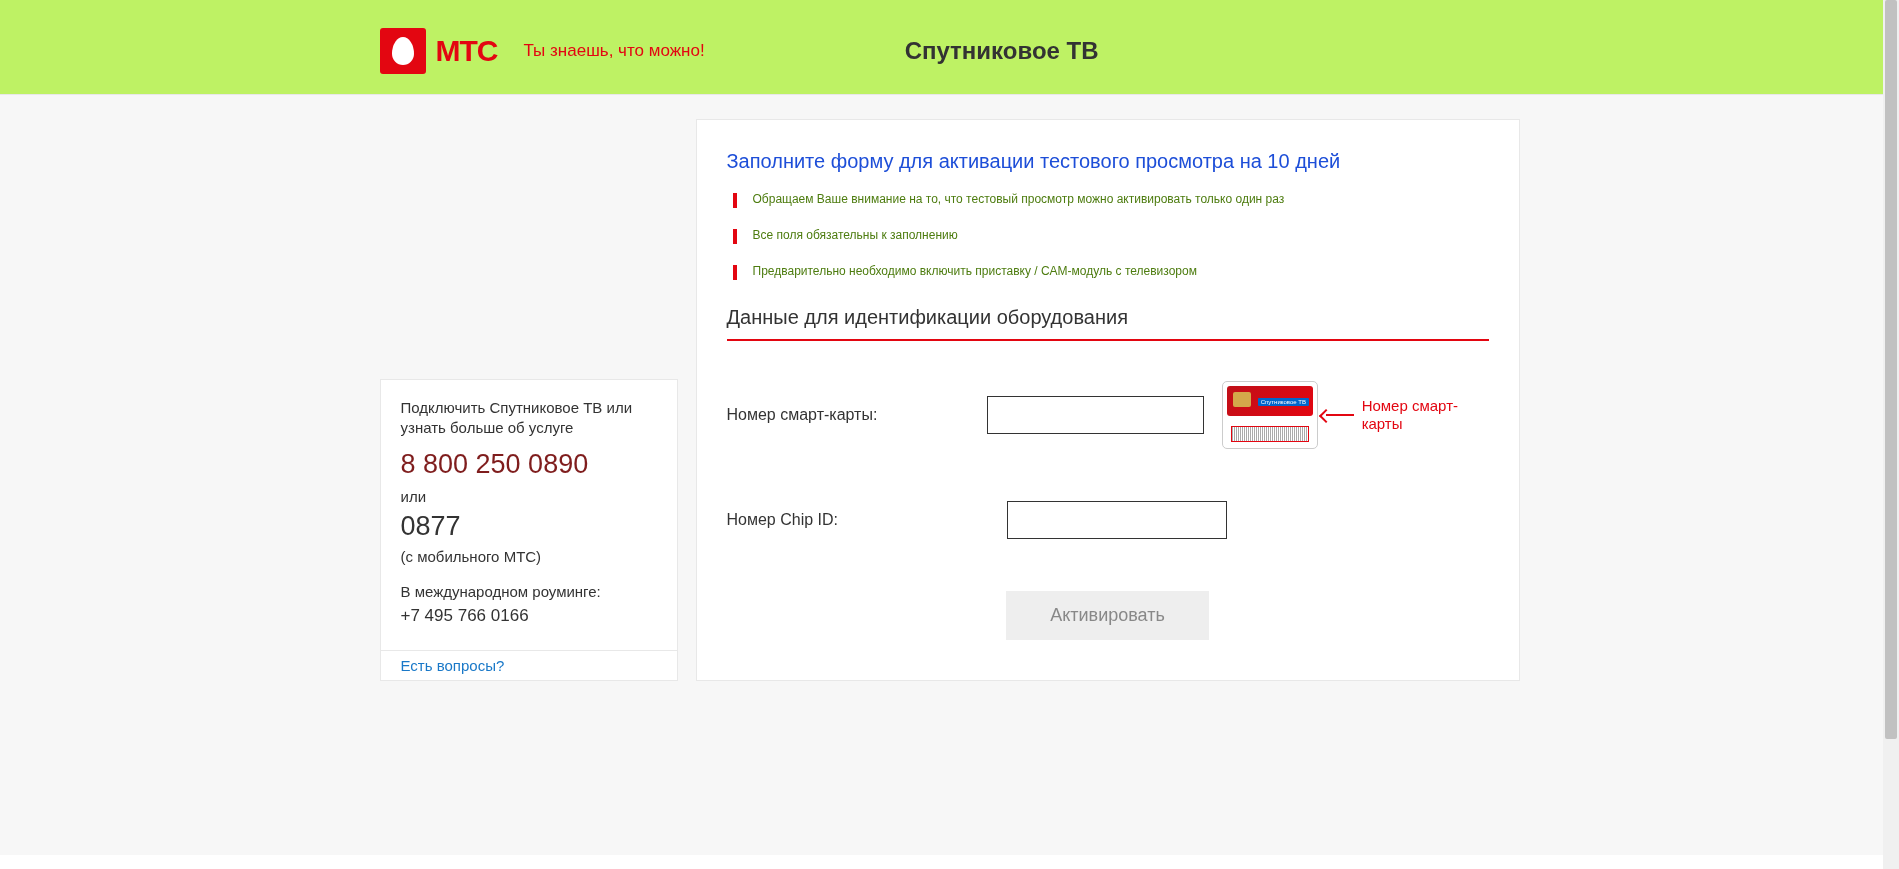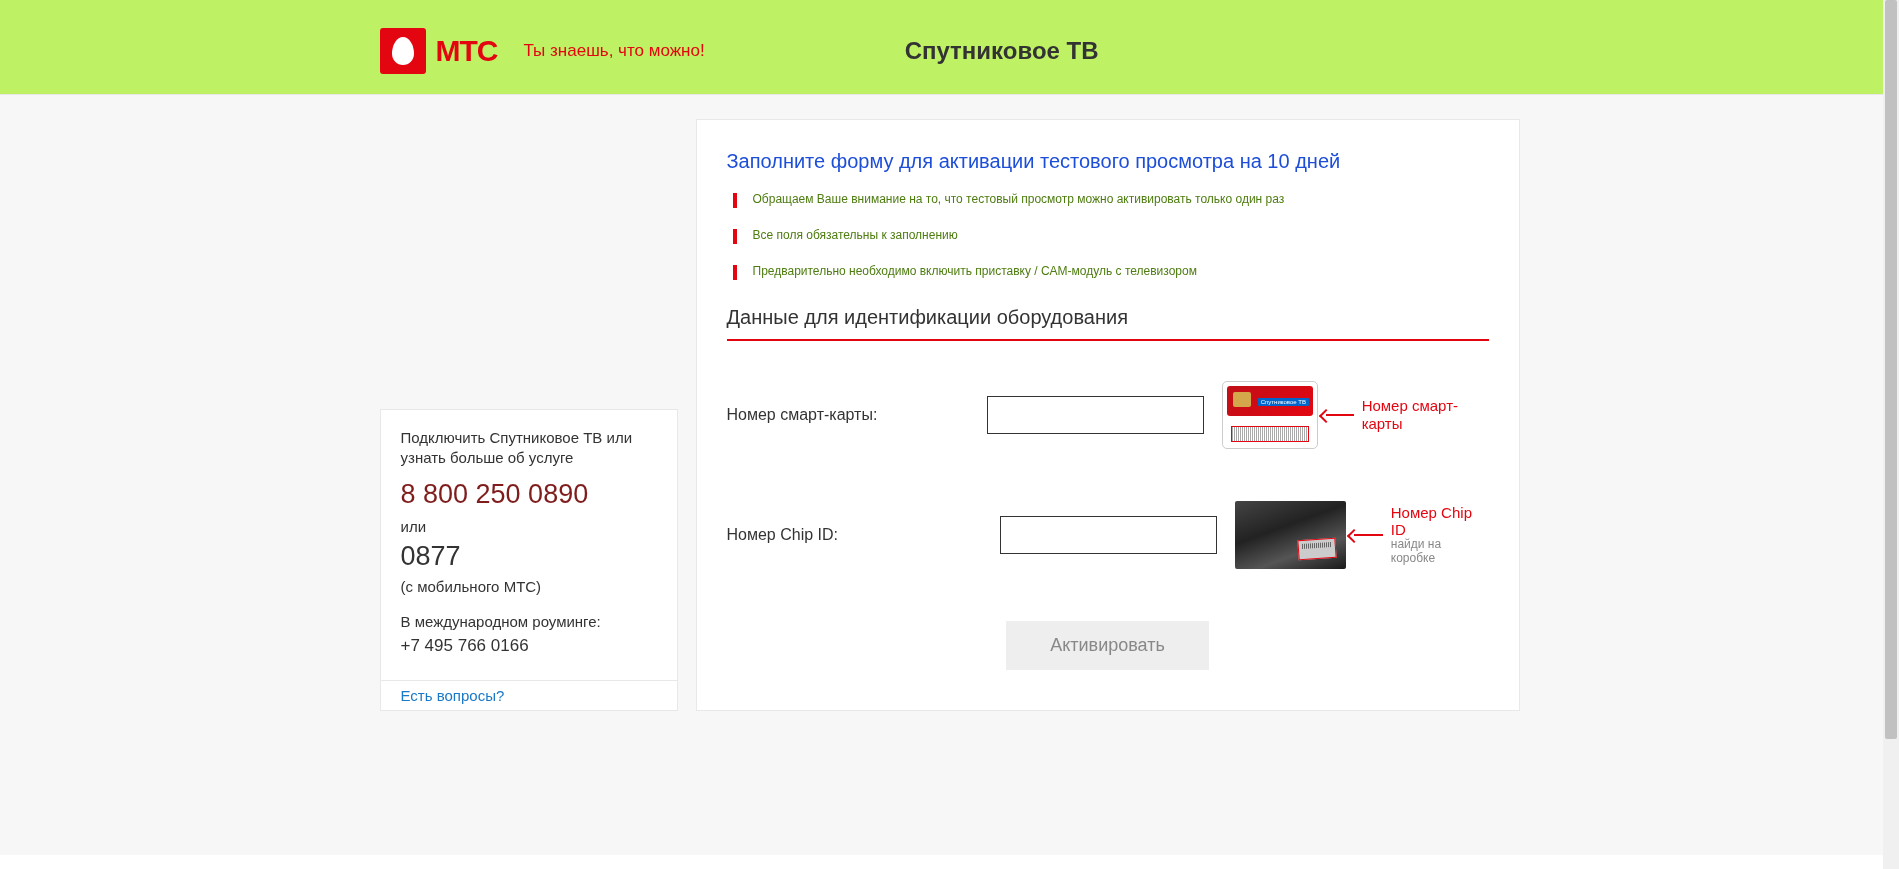--- a/index.html
+++ b/index.html
@@ -107,30 +107,20 @@
             <div class="smartcard-barcode"></div>
           </div>
           <div class="pointer-line"></div>
           <div class="img-caption">Номер смарт-карты</div>
         </div>
       </div>
 
       <div class="field-row">
         <div class="field-label">Номер Chip ID:</div>
         <input class="field-input" type="text" value="" style="">
-        <div class="img-wrap">
-          <div class="chipbox">
-            <div class="chipbox-sticker"></div>
-          </div>
-          <div class="pointer-line"></div>
-          <div>
-            <div class="img-caption">Номер Chip ID</div>
-            <div class="img-caption-sub">найди на коробке</div>
-          </div>
-        </div>
       </div>
 
       <div class="submit-wrap">
         <button class="submit-btn">Активировать</button>
       </div>
     </div>
   </div>
 </div>
 
 <div class="scrollbar">

